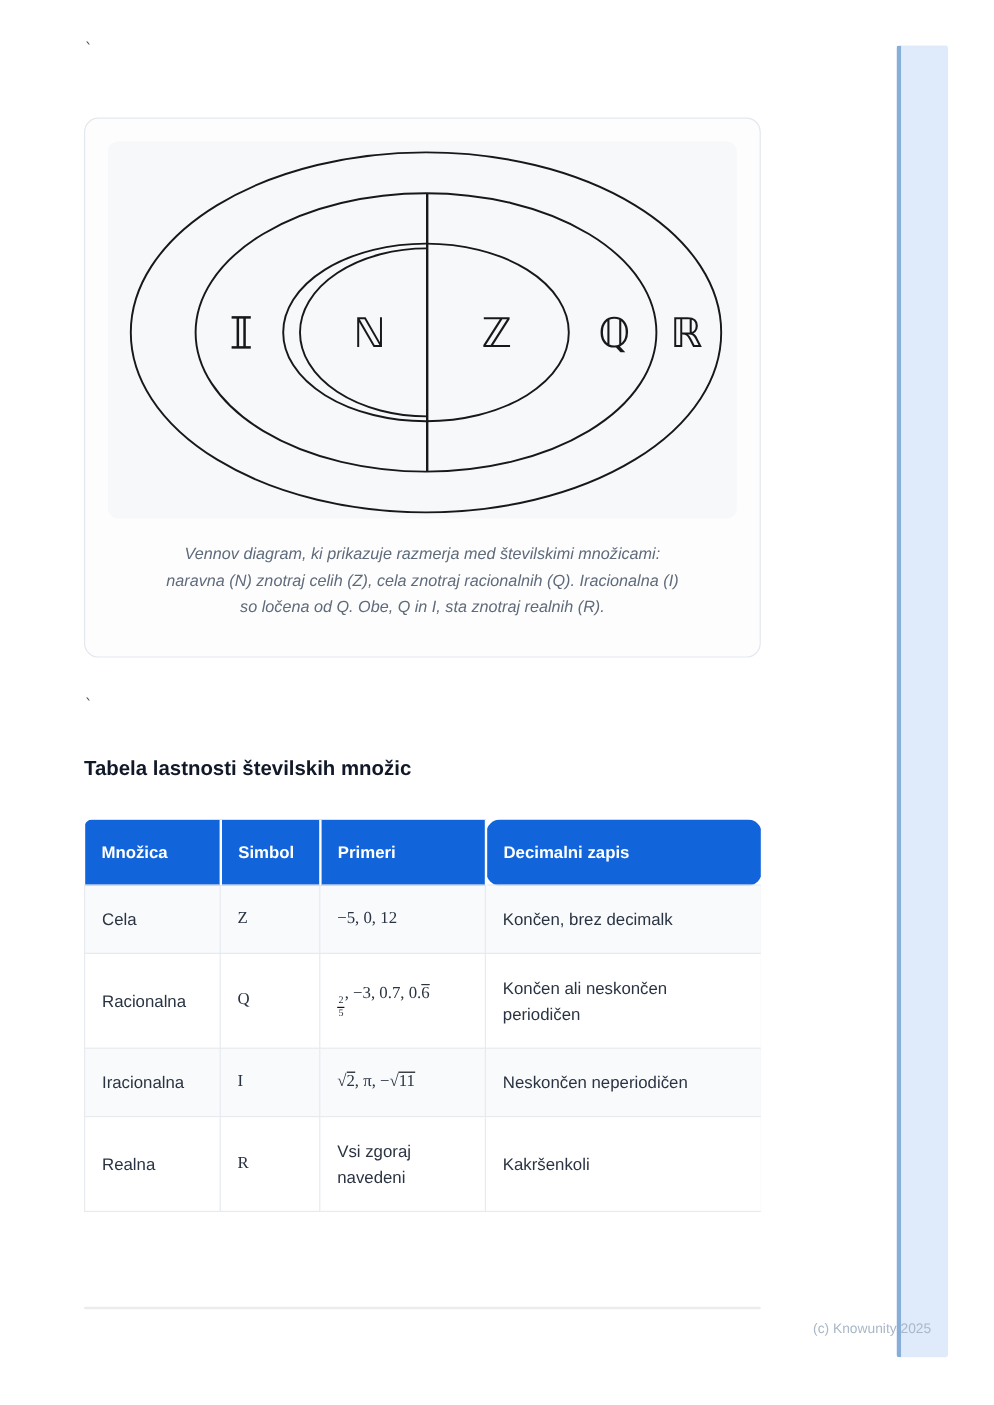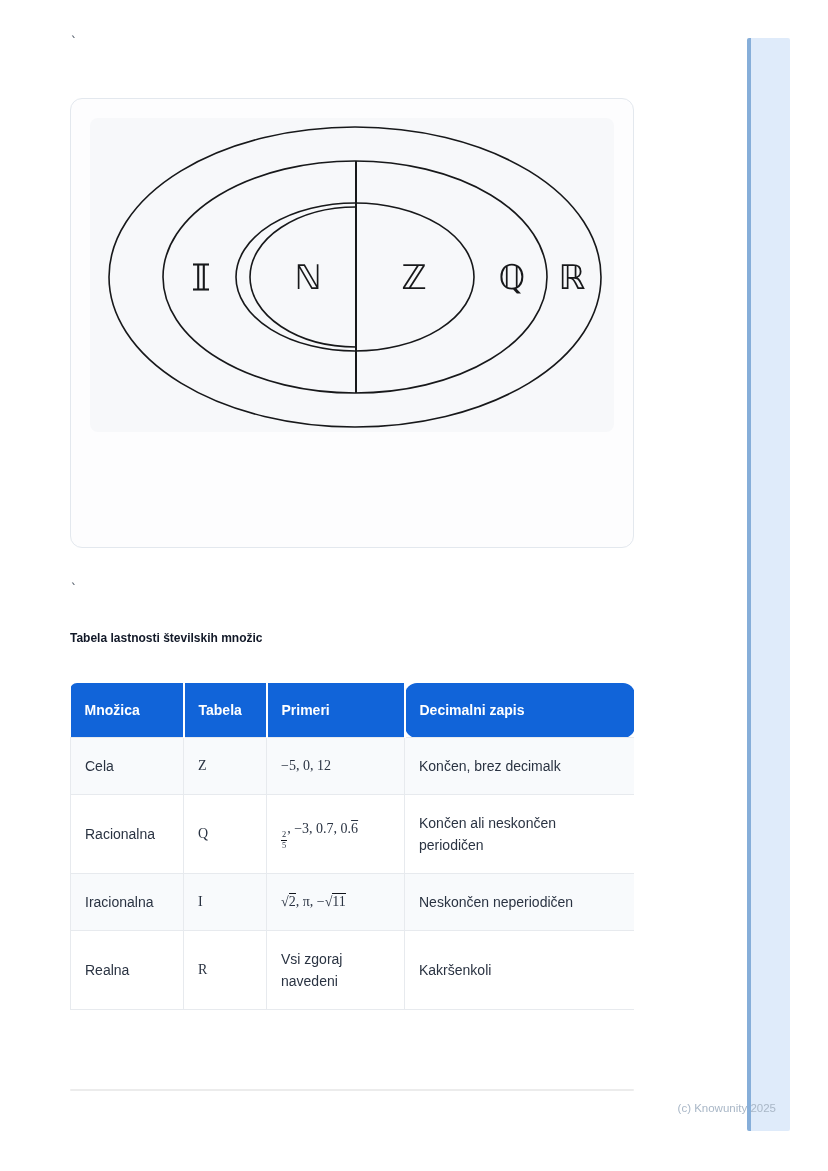--- a/index.html
+++ b/index.html
@@ -55,21 +55,21 @@
     font-style: italic;
     font-size: 13.5px;
     line-height: 1.62;
     color: #5f6b7a;
   }
 
   
   .section-heading {
     position: absolute;
     left: 70px; top: 631px;
-    font-size: 12px;
+    font-size: 17px;
     font-weight: 700;
     color: #111827;
   }
   .table-wrap {
     position: absolute;
     left: 70px; top: 683px;
     width: 564px;
     border-radius: 7px 7px 0 0;
     overflow: hidden;
   }
@@ -170,38 +170,43 @@
           <path d="M 108.2 146.5 V 171.5"></path>
           <path d="M 113.8 146.5 V 171.5"></path>
         </g>
 
         <text class="venn-label" x="218" y="171">ℕ</text>
         <text class="venn-label" x="324" y="171">ℤ</text>
         <text class="venn-label" x="422" y="171">ℚ</text>
         <text class="venn-label" x="482" y="171">ℝ</text>
       </svg>
     </div>
+    <div class="venn-caption">
+      <div>Vennov diagram, ki prikazuje razmerja med številskimi množicami:</div>
+      <div>naravna (N) znotraj celih (Z), cela znotraj racionalnih (Q). Iracionalna (I)</div>
+      <div>so ločena od Q. Obe, Q in I, sta znotraj realnih (R).</div>
+    </div>
   </div>
 
   <span class="stray-mark stray-mid">`</span>
 
   <div class="section-heading">Tabela lastnosti številskih množic</div>
 
   <div class="table-wrap">
     <table class="props">
       <colgroup>
         <col class="c1">
           <col class="c2">
           <col class="c3">
           <col class="c4">
       </colgroup>
       <thead>
         <tr>
           <th>Množica</th>
-          <th>Tabela</th>
+          <th>Simbol</th>
           <th>Primeri</th>
           <th>Decimalni zapis</th>
         </tr>
       </thead>
       <tbody>
         <tr class="alt">
           <td>Cela</td>
           <td class="math">Z</td>
           <td class="math">−5, 0, 12</td>
           <td>Končen, brez decimalk</td>

